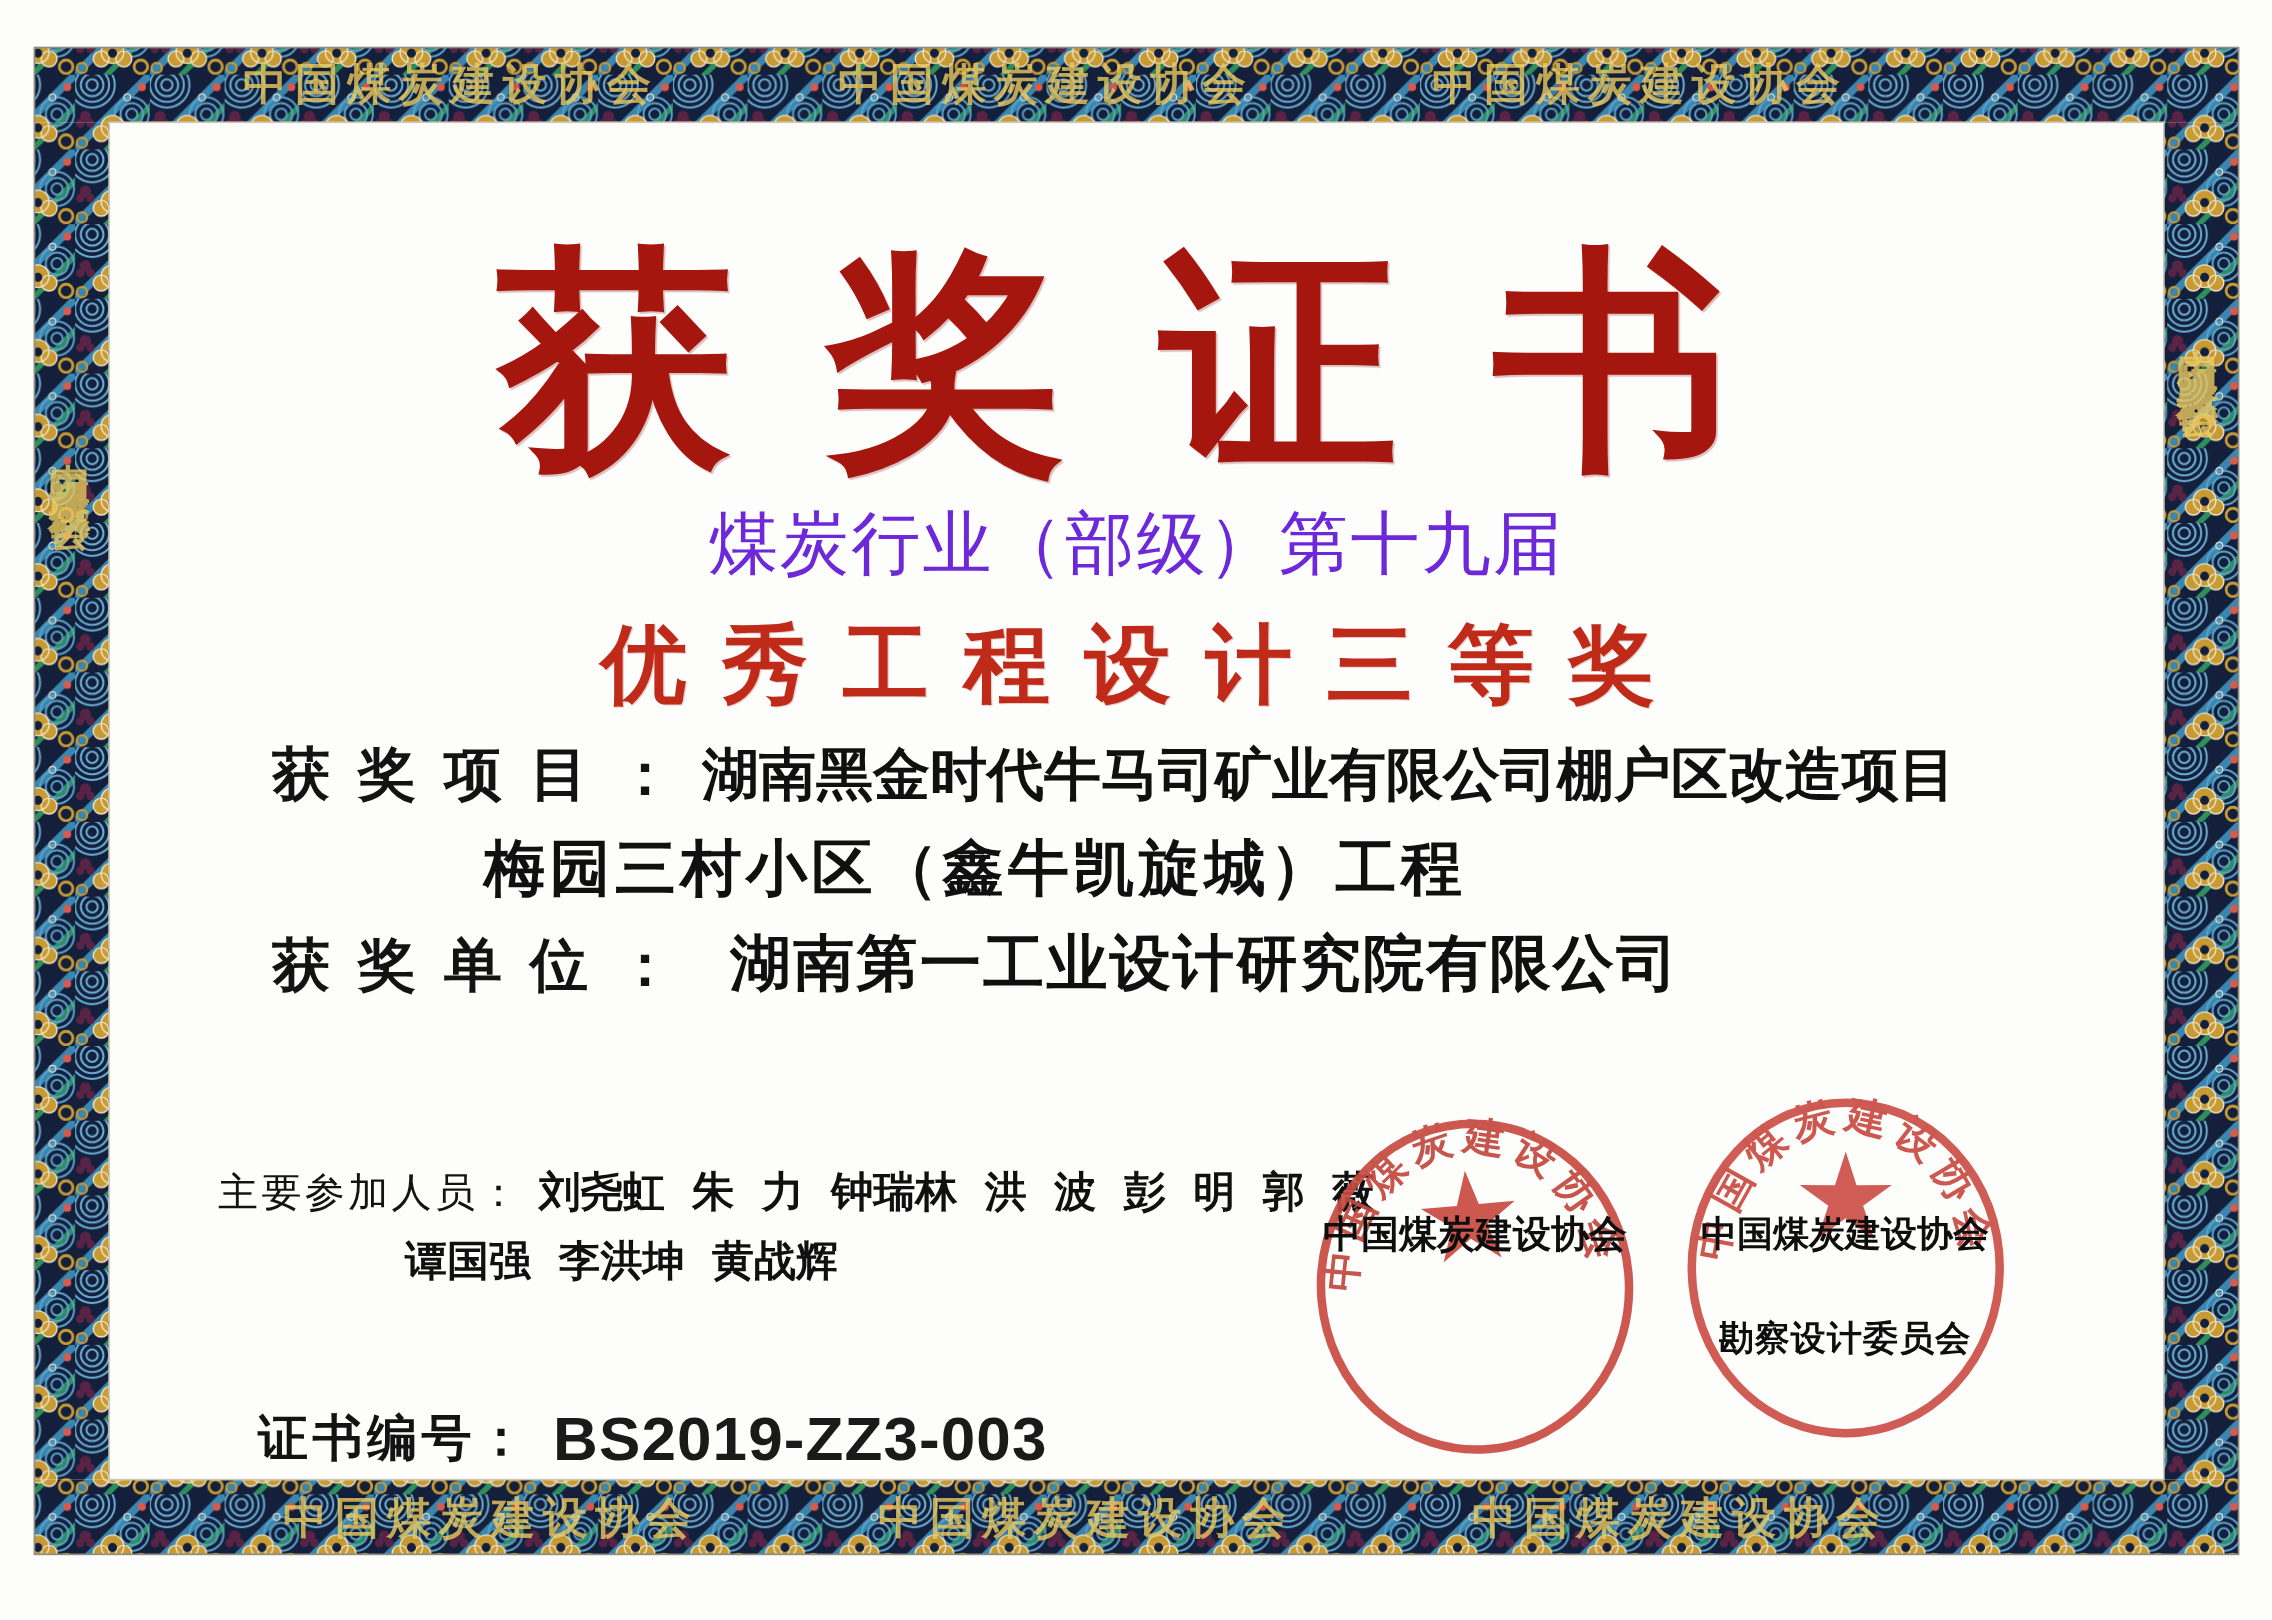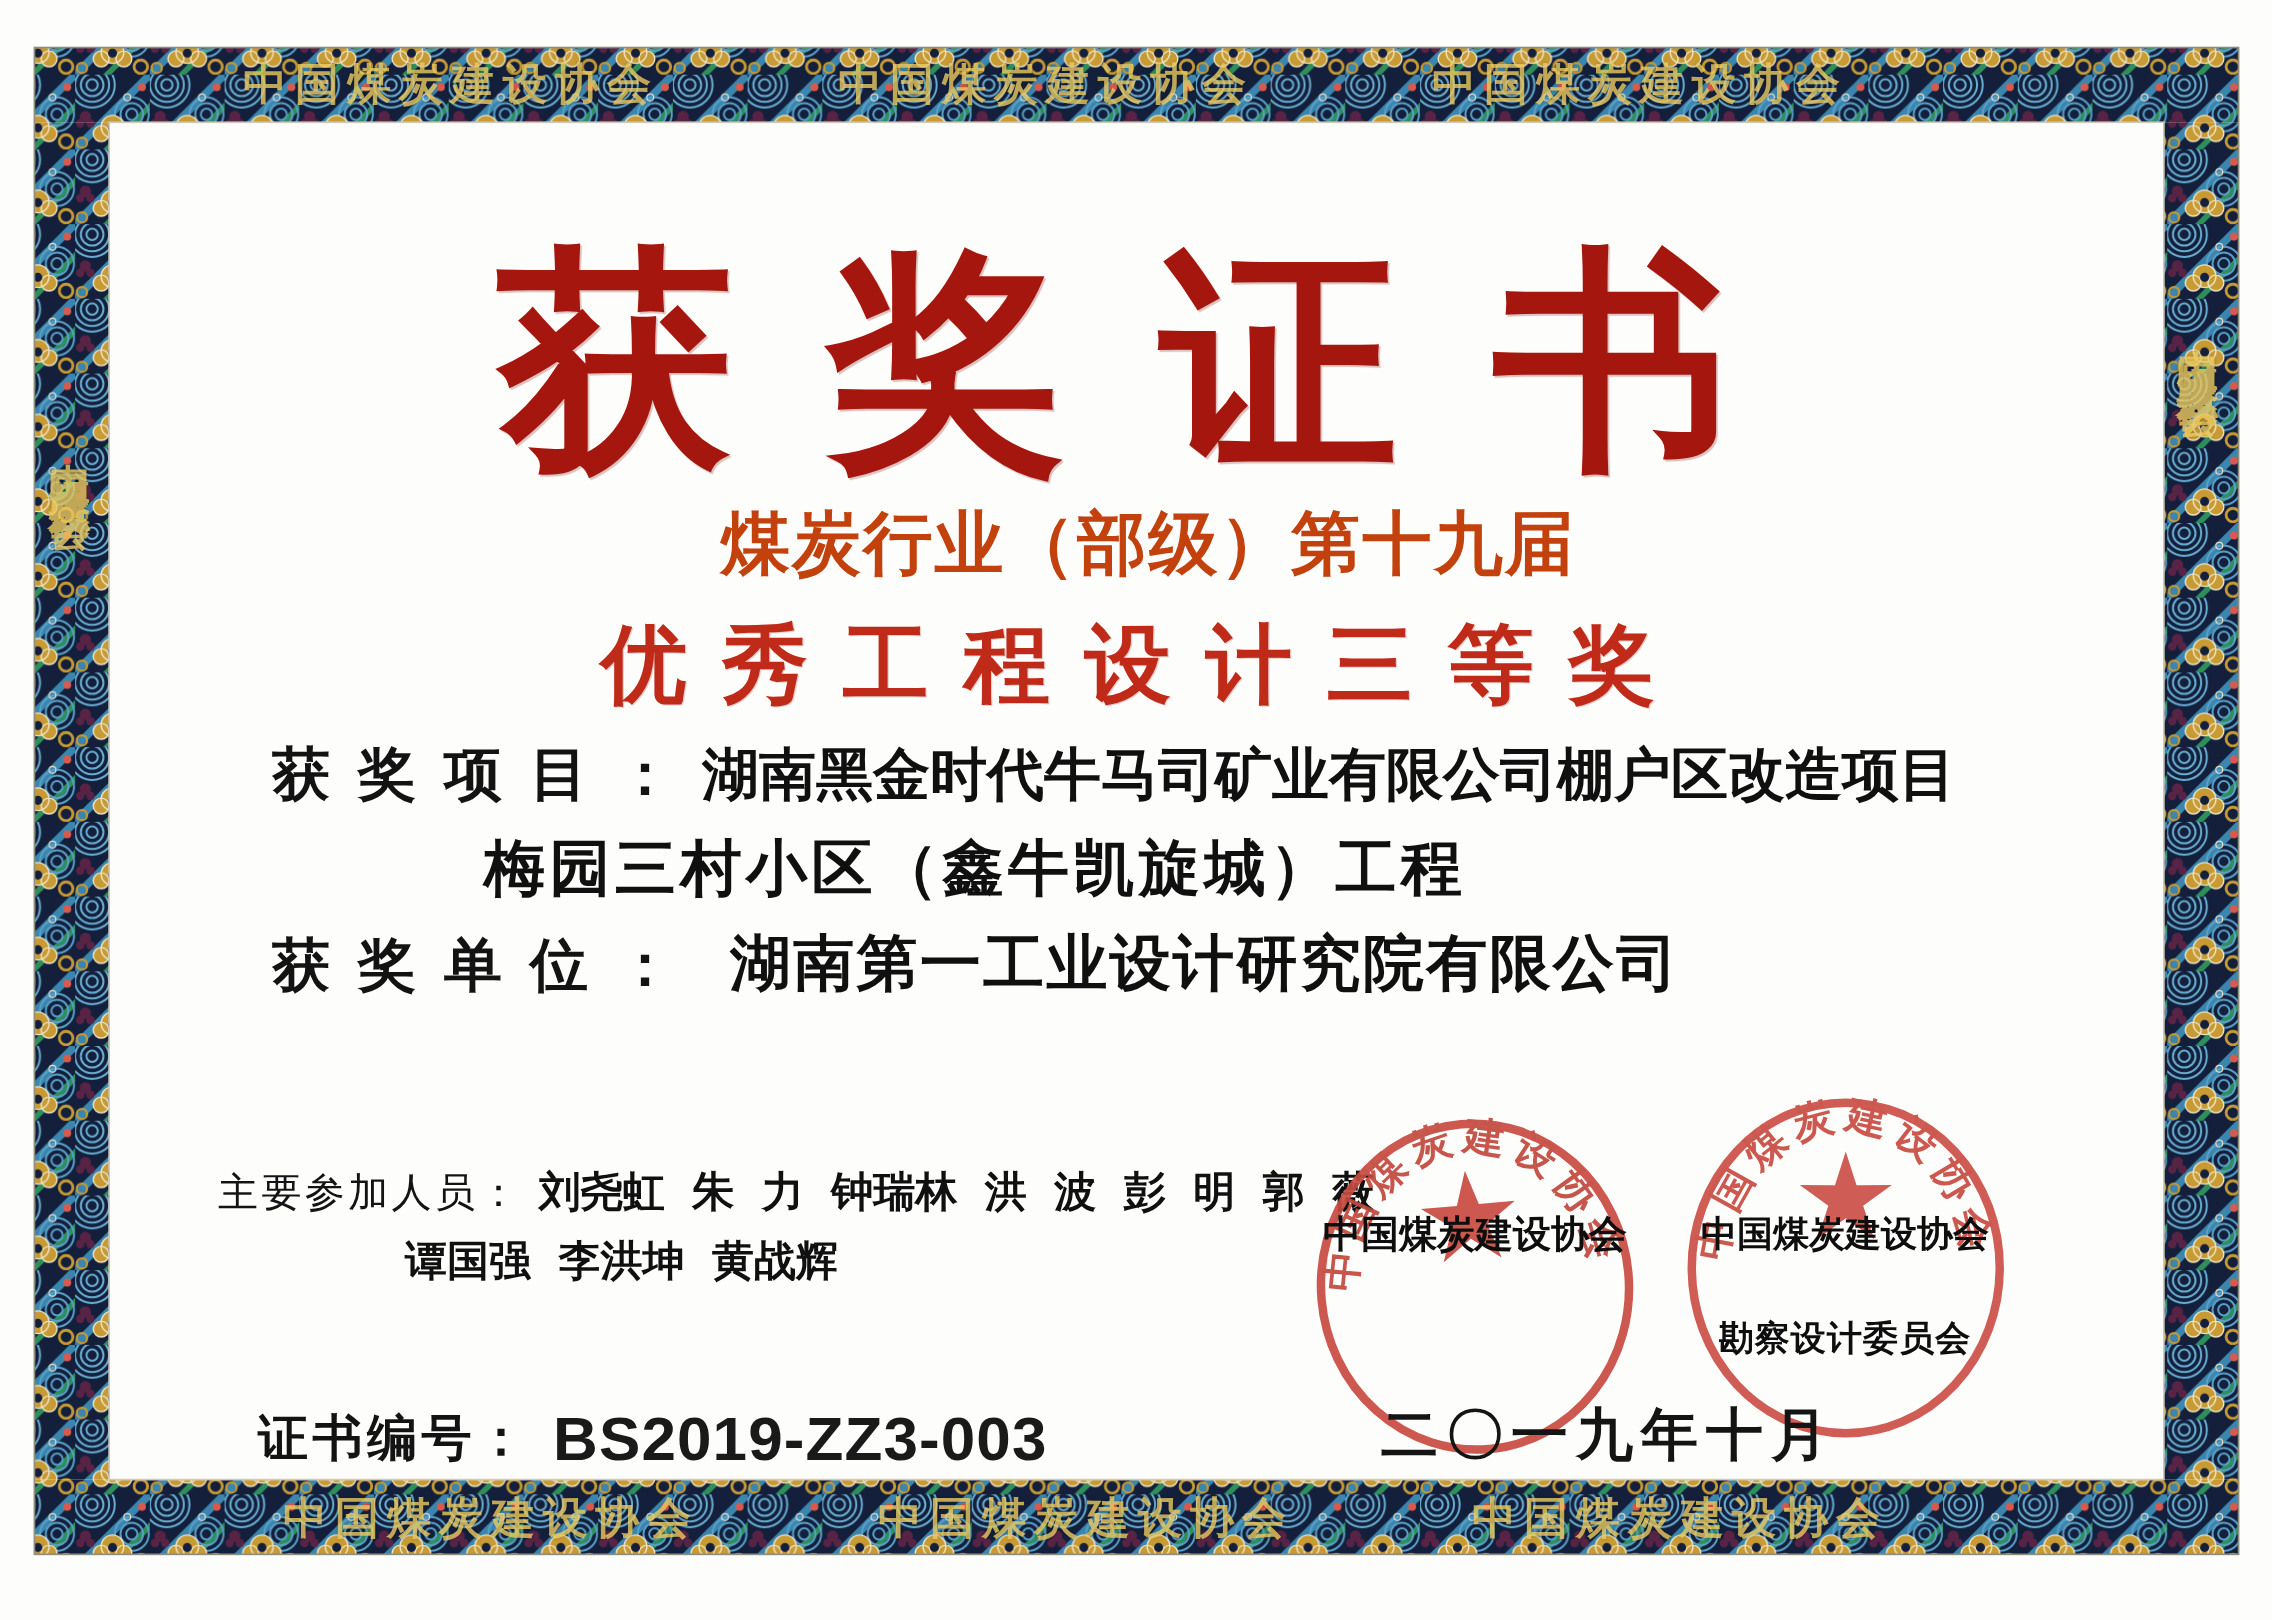--- a/index.html
+++ b/index.html
@@ -16,21 +16,21 @@
   .wm-v{width:50px;font-size:41px;letter-spacing:6.8px;writing-mode:vertical-rl;
         text-orientation:upright;white-space:nowrap;}
 
   
   .abs{position:absolute;z-index:5;white-space:nowrap;}
   .center{left:50%;transform:translateX(-50%);}
 
   .title{top:245px;font-size:237px;line-height:1;color:#a5170e;font-weight:bold;
          letter-spacing:95px;padding-left:48px;
          text-shadow:1.7px 1.7px 1.1px rgba(120,10,5,.25);}
-  .subtitle{top:498px;font-size:69px;color:#c2410c;font-weight:bold;letter-spacing:2.3px;margin-left:12px;}
+  .subtitle{top:498px;font-size:69px;color:#6d28d9;font-weight:normal;letter-spacing:2.3px;}
   .award{top:607px;font-size:86px;color:#c02a18;font-weight:bold;letter-spacing:35px;
          padding-left:17.6px;text-shadow:1.1px 1.1px 0.6px rgba(140,20,10,.2);text-align:right;}
 
   .row{display:flex;align-items:flex-end;}
   .lbl{font-size:58px;color:#131313;font-weight:bold;letter-spacing:28px;}
   .lbl-s{font-size:40px;color:#131313;font-weight:normal;letter-spacing:3.4px;}
   .val{font-size:57px;color:#101010;font-weight:bold;}
   .names{font-size:42px;color:#101010;font-weight:bold;word-spacing:17px;}
   .certno-lbl{font-size:50px;color:#131313;font-weight:bold;letter-spacing:4.5px;}
   .certno-val{font-family:"Liberation Sans","DejaVu Sans",sans-serif;
@@ -128,21 +128,20 @@
     <span class="names" style="padding-left:17px;">刘尧虹 朱 力 钟瑞林 洪 波 彭 明 郭 薇</span>
   </div>
 
   <div class="abs names" style="top:1233px;left:405px;">谭国强 李洪坤 黄战辉</div>
 
   <div class="abs row" style="top:1403px;left:218px;align-items:center;margin-left:40px;">
     <span class="certno-lbl">证书编号：</span>
     <span class="certno-val">BS2019-ZZ3-003</span>
   </div>
 
-  <div class="abs date">二〇一九年十月</div>
 
   <svg class="seals-svg" viewBox="0 0 4014 2862" xmlns="http://www.w3.org/2000/svg">
     <defs>
       <path id="star" d="M0,-95 L21.2,-29.1 L90.4,-29.4 L34.2,11.1 L55.9,76.9 L0,36 L-55.9,76.9 L-34.2,11.1 L-90.4,-29.4 L-21.2,-29.1 Z"></path>
       <path id="arcL" d="M 2395 2273 A 210 240 0 1 1 2815 2273" fill="none"></path>
       <path id="arcR" d="M 3050 2240 A 210 244 0 1 1 3470 2240" fill="none"></path>
     </defs>
 
     <g transform="rotate(-5 2605 2273)">
       <ellipse cx="2605" cy="2273" rx="272" ry="288" fill="none" stroke="#c84b41" stroke-width="15"></ellipse>

